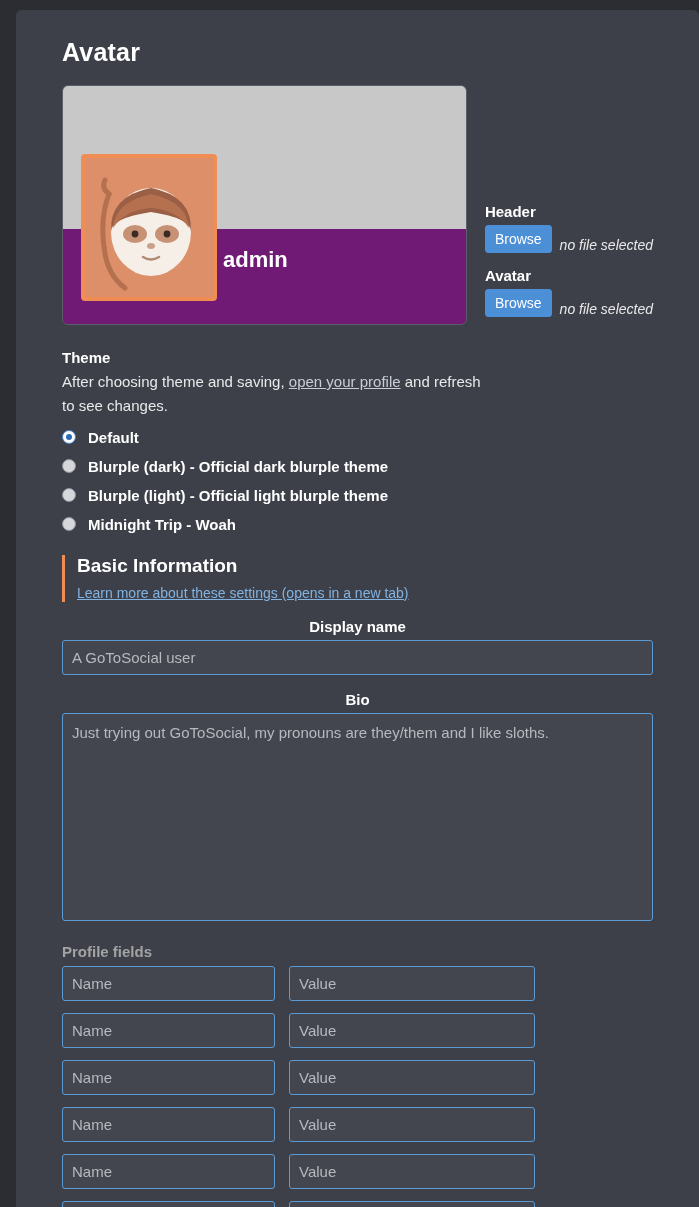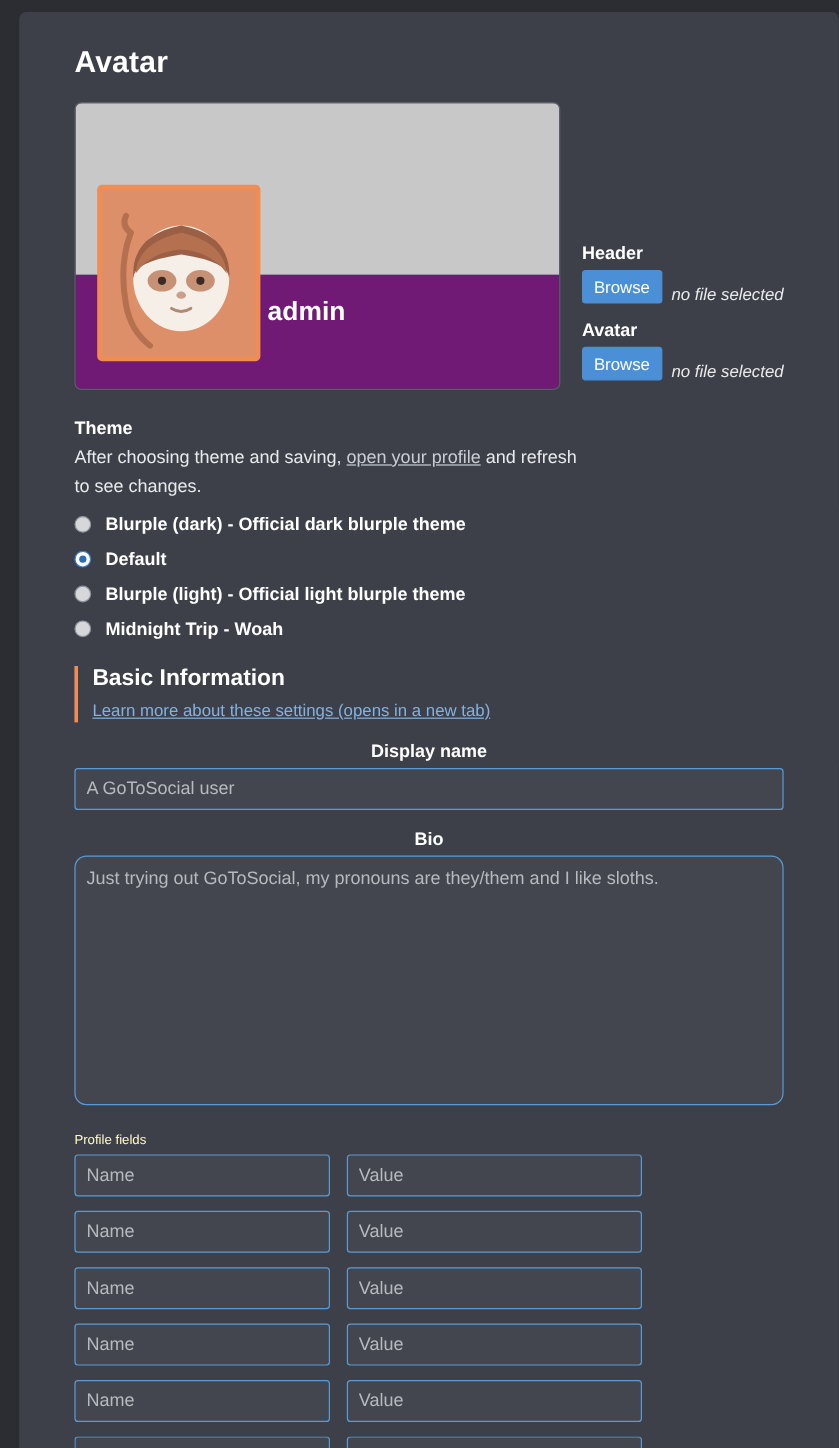--- a/index.html
+++ b/index.html
@@ -214,28 +214,27 @@
     font-size: 15px;
     padding: 8px 9px;
     font-family: "Liberation Sans", sans-serif;
     outline: none;
   }
   input.text::placeholder, textarea.text::placeholder { color: #b6b9be; }
   textarea.text {
     height: 208px;
     resize: none;
     line-height: 1.4;
-    border-radius: 10px;
   }
 
   
   .pf-label {
-    color: #fef9c3;
-    font-size: 11px;
-    font-weight: normal;
+    color: #a3a3a3;
+    font-size: 15px;
+    font-weight: bold;
     margin: 18px 0 6px 0;
   }
   .pf-row {
     display: flex;
     gap: 14px;
     margin-bottom: 12px;
   }
   .pf-row input.name { width: 213px; }
   .pf-row input.value { width: 246px; }
   .clip { overflow: hidden; }
@@ -292,26 +291,26 @@
     </div>
 
     
     <div class="section-label">Theme</div>
     <div class="theme-desc">
       <span>After choosing theme and saving, </span><a href="#">open your profile</a><span> and refresh to see changes.</span>
     </div>
 
     <div class="radio-list">
       <div class="radio-row">
+        <span class="radio checked"></span>
+        <span class="radio-label">Default</span>
+      </div>
+      <div class="radio-row">
         <span class="radio"></span>
         <span class="radio-label">Blurple (dark) - Official dark blurple theme</span>
-      </div>
-      <div class="radio-row">
-        <span class="radio checked"></span>
-        <span class="radio-label">Default</span>
       </div>
       <div class="radio-row">
         <span class="radio"></span>
         <span class="radio-label">Blurple (light) - Official light blurple theme</span>
       </div>
       <div class="radio-row">
         <span class="radio"></span>
         <span class="radio-label">Midnight Trip - Woah</span>
       </div>
     </div>

